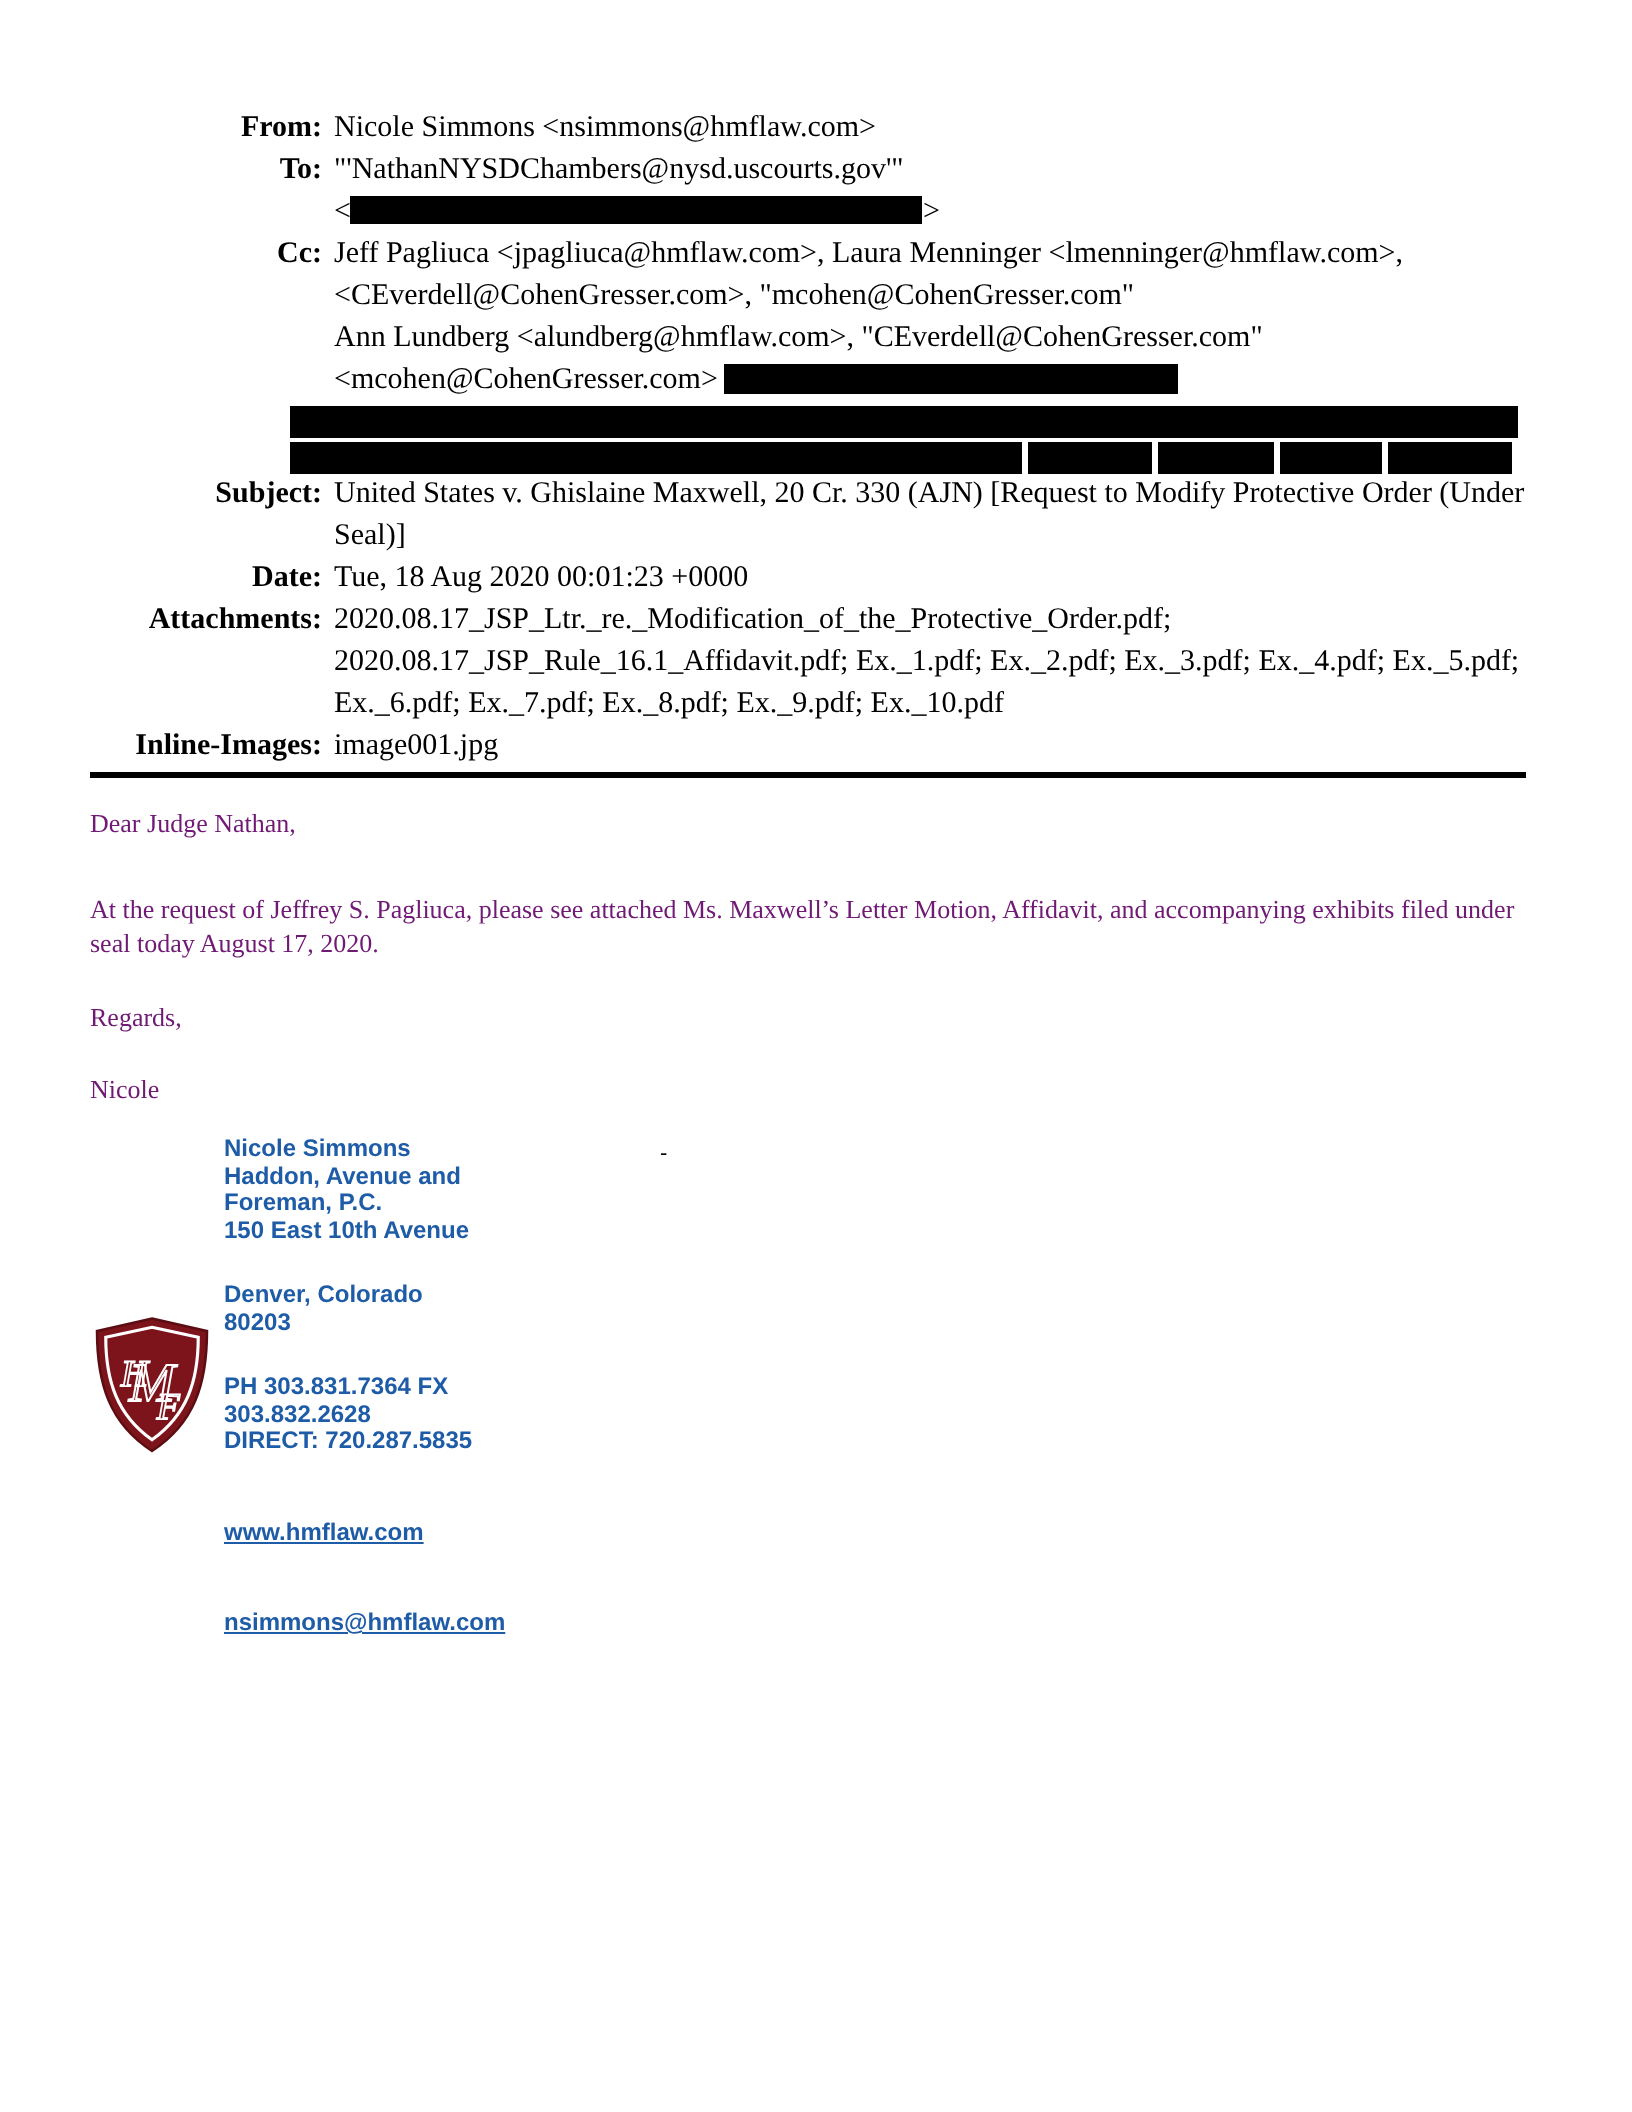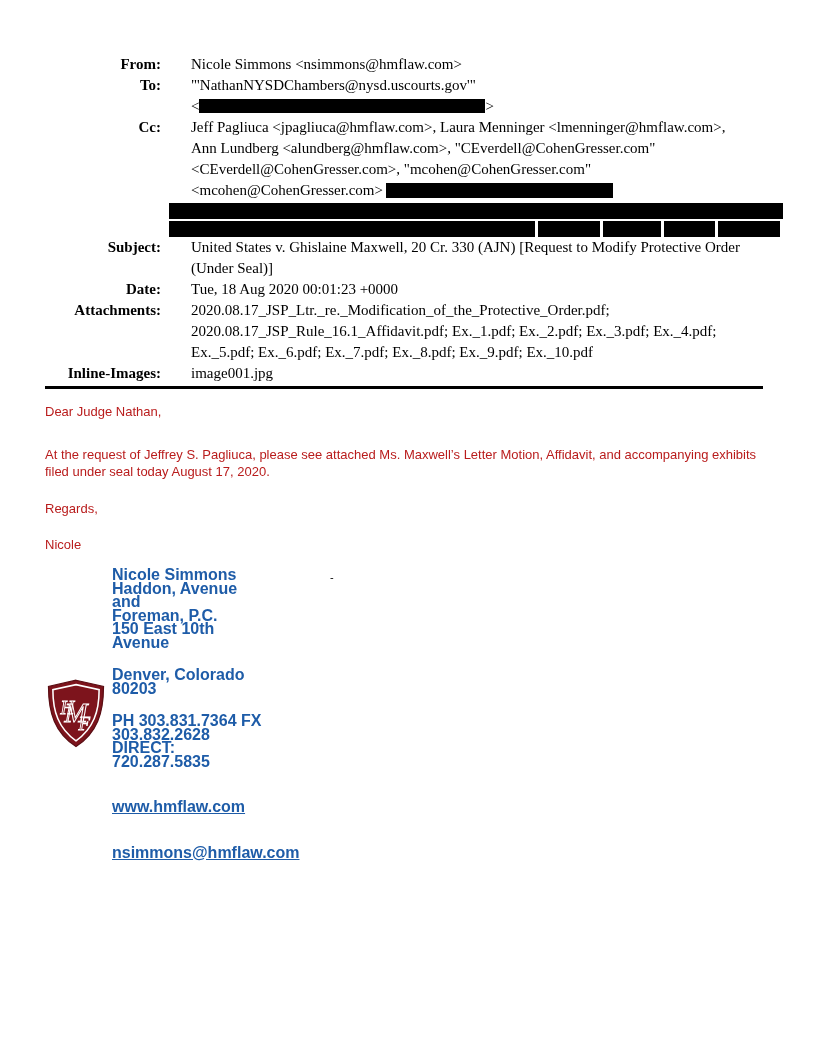--- a/index.html
+++ b/index.html
@@ -4,21 +4,21 @@
 <style>
   * { margin:0; padding:0; box-sizing:border-box; }
   html, body { background:#ffffff; }
   .page {
     position:relative; width:816px; height:1056px; background:#ffffff;
     font-family:"Liberation Serif", serif; color:#000; overflow:hidden;
   }
 
   
   .header-block { position:absolute; top:54px; left:45px; width:718px; }
-  .hrow { display:flex;gap:24px; }
+  .hrow { display:flex; }
   .hlabel {
     flex:0 0 116px; width:116px; text-align:right;
     font-weight:bold; font-size:15px; line-height:21px; white-space:nowrap;
   }
   .hvalue { flex:1; padding-left:6px; font-size:15px; line-height:21px; }
   .hline { font-size:15px; line-height:21px; }
 
   
   .redact { display:inline-block; background:#000; vertical-align:-2px; }
   .redact-to { width:286px; height:14px; }
@@ -31,32 +31,32 @@
   .seg3 { width:58px;  margin-right:3px; }
   .seg4 { width:52px;  margin-right:3px; }
   .seg5 { width:62px; }
 
   
   .divider { position:absolute; top:386px; left:45px; width:718px; height:3px; background:#000; }
 
   
   .body-block {
     position:absolute; top:403px; left:45px; width:720px;
-    font-family:Liberation Sans, sans-serif; font-size:13px; line-height:17px; color:#b91c1c;
+    font-family:Liberation Serif, serif; font-size:13px; line-height:17px; color:#701a75;
   }
   .body-block .greeting { margin-bottom:26px; }
   .body-block .para     { margin-bottom:20px; }
   .body-block .closing  { margin-bottom:19px; }
 
   
   .signature { position:absolute; top:568px; left:44px; display:flex; align-items:center; }
   .sig-logo { width:64px; height:70px; flex:0 0 64px; margin-right:4px; }
   .logo-svg { width:64px; height:70px; display:block; }
   .sig-text {
-    font-family:"Liberation Sans", sans-serif; font-size:16px; font-weight:bold;
+    font-family:"Liberation Sans", sans-serif; font-size:12px; font-weight:bold;
     color:#1E5CA8; line-height:13.5px; width:152px;
   }
   .sig-text .grp { margin-top:19px; }
   .sig-link { color:#1E5CA8; text-decoration:underline; cursor:pointer;margin-top:32px; }
   .sig-dash {
     position:absolute; left:286px; top:3px; color:#000;
     font-family:"Liberation Sans", sans-serif; font-size:11px; font-weight:normal;
   }
 </style>
 </head>
@@ -76,22 +76,22 @@
       <div class="hvalue">
         <div class="hline">"'NathanNYSDChambers@nysd.uscourts.gov'"</div>
         <div class="hline"><span>&lt;</span><span class="redact redact-to"></span><span>&gt;</span></div>
       </div>
     </div>
 
     <div class="hrow">
       <div class="hlabel">Cc:</div>
       <div class="hvalue">
         <div class="hline">Jeff Pagliuca &lt;jpagliuca@hmflaw.com&gt;, Laura Menninger &lt;lmenninger@hmflaw.com&gt;,</div>
+        <div class="hline">&lt;CEverdell@CohenGresser.com&gt;, "mcohen@CohenGresser.com"</div>
         <div class="hline">Ann Lundberg &lt;alundberg@hmflaw.com&gt;, "CEverdell@CohenGresser.com"</div>
-        <div class="hline">&lt;CEverdell@CohenGresser.com&gt;, "mcohen@CohenGresser.com"</div>
         <div class="hline"><span>&lt;mcohen@CohenGresser.com&gt;</span><span class="redact redact-cc-inline"></span></div>
         <div class="redact-block"></div>
         <div class="redact-block gaps">
           <span class="seg1"></span>
             <span class="seg2"></span>
             <span class="seg3"></span>
             <span class="seg4"></span>
             <span class="seg5"></span>
         </div>
       </div>

